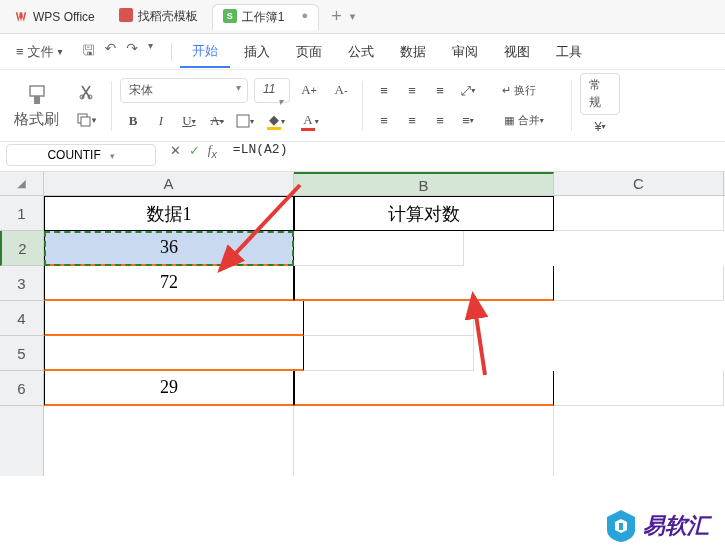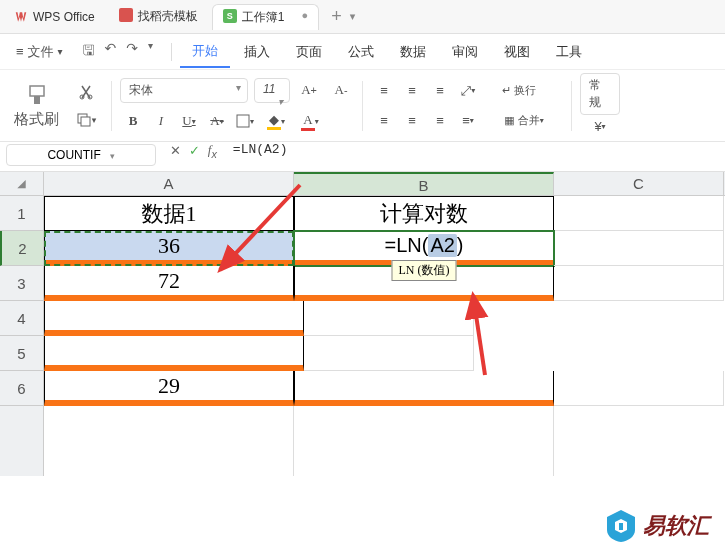--- a/index.html
+++ b/index.html
@@ -41,32 +41,32 @@
   .corner { width: 44px; background: #eef0f2; border-right: 1px solid #ccc; display: flex; align-items: center; justify-content: center; color: #888; font-size: 11px; }
   .col-h { text-align: center; line-height: 24px; border-right: 1px solid #ccc; font-size: 15px; color: #555; font-family: Arial, sans-serif; }
   .col-h.sel { background: #d6e6d6; border-top: 2px solid #2e7d32; }
   .col-a { width: 250px; }
   .col-b { width: 260px; }
   .col-c { width: 170px; }
   
   .row { display: flex; height: 35px; }
   .row-h { width: 44px; background: #eef0f2; border-right: 1px solid #ccc; border-bottom: 1px solid #ccc; display: flex; align-items: center; justify-content: center; font-size: 15px; color: #555; font-family: Arial, sans-serif; }
   .row-h.sel { background: #d6e6d6; border-left: 2px solid #2e7d32; }
-  .cell { border-right: 1px solid #ddd; border-bottom: 1px solid #ddd; display: flex; align-items: center; justify-content: center; font-size: 22px; font-family: "SimSun", serif; color: #000; position: relative; }
+  .cell { border-right: 1px solid #ddd; border-bottom: 1px solid #ddd; display: flex; align-items: center; justify-content: center; font-size: 18px; font-family: "SimSun", serif; color: #000; position: relative; }
   .cell.header-cell { border: 1px solid #000; font-family: "SimSun", serif; }
-  .cell.data-cell { border-left: 1px solid #000; border-right: 1px solid #000; border-bottom: 6px solid #f97316; }
+  .cell.data-cell { border-left: 1px solid #000; border-right: 1px solid #000; border-bottom: 2px solid #f97316; }
   .cell.a2 { background: #c9d9ef; outline: 2px dashed #2e7d32; outline-offset: -2px; }
   .cell.b2 { outline: 2px solid #2e7d32; outline-offset: -1px; font-family: "Courier New", monospace; font-size: 20px; }
   .cell.b2 .ref { background: #b8cce4; padding: 0 2px; border-radius: 2px; }
   
   .tooltip { position: absolute; top: 100%; left: 50%; transform: translateX(-50%); background: #ffffe1; border: 1px solid #888; padding: 1px 6px; font-size: 12px; font-family: "SimSun", serif; white-space: nowrap; z-index: 5; }
   
   .arrow { position: absolute; pointer-events: none; z-index: 3; }
   
-  .watermark { position: absolute; right: 16px; bottom: 12px; display: flex; align-items: center; gap: 6px; font-size: 22px; font-weight: bold; color: #7f1d1d; font-style: italic; }
+  .watermark { position: absolute; right: 16px; bottom: 12px; display: flex; align-items: center; gap: 6px; font-size: 22px; font-weight: bold; color: #4c1d95; font-style: italic; }
   .wm-icon { width: 32px; height: 36px; }
 </style>
 </head>
 <body>
 
 <div class="titlebar">
   <div class="tab">
     <svg class="logo-w" viewBox="0 0 24 24">
         <path fill="#d9534f" d="M3 4 L7 20 L10 12 L12 20 L14 12 L17 20 L21 4 L18 4 L16 14 L14 4 L10 4 L8 14 L6 4 Z"></path>
       </svg>
@@ -214,26 +214,20 @@
 
   <div class="row">
     <div class="row-h">1</div>
     <div class="cell col-a header-cell">数据1</div>
     <div class="cell col-b header-cell">计算对数</div>
     <div class="cell col-c"></div>
   </div>
   <div class="row">
     <div class="row-h sel">2</div>
     <div class="cell col-a data-cell a2">36</div>
-    <div class="cell col-b data-cell b2">
-      <span>=LN(</span>
-        <span class="ref">A2</span>
-        <span>)</span>
-      <div class="tooltip">LN (数值)</div>
-    </div>
     <div class="cell col-c"></div>
   </div>
   <div class="row">
     <div class="row-h">3</div>
     <div class="cell col-a data-cell">72</div>
     <div class="cell col-b data-cell"></div>
     <div class="cell col-c"></div>
   </div>
   <div class="row">
     <div class="row-h">4</div>

